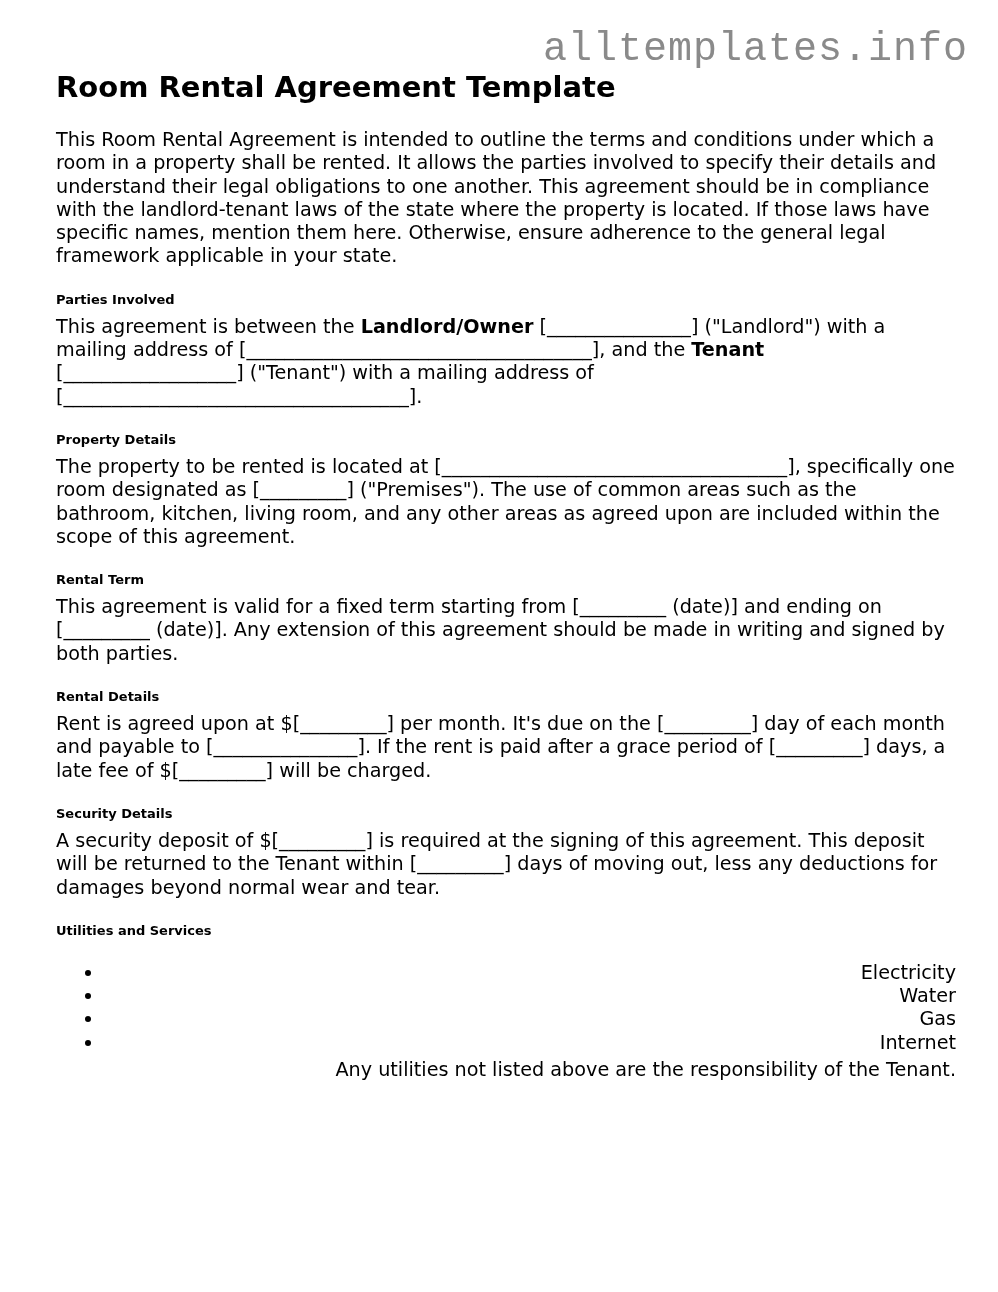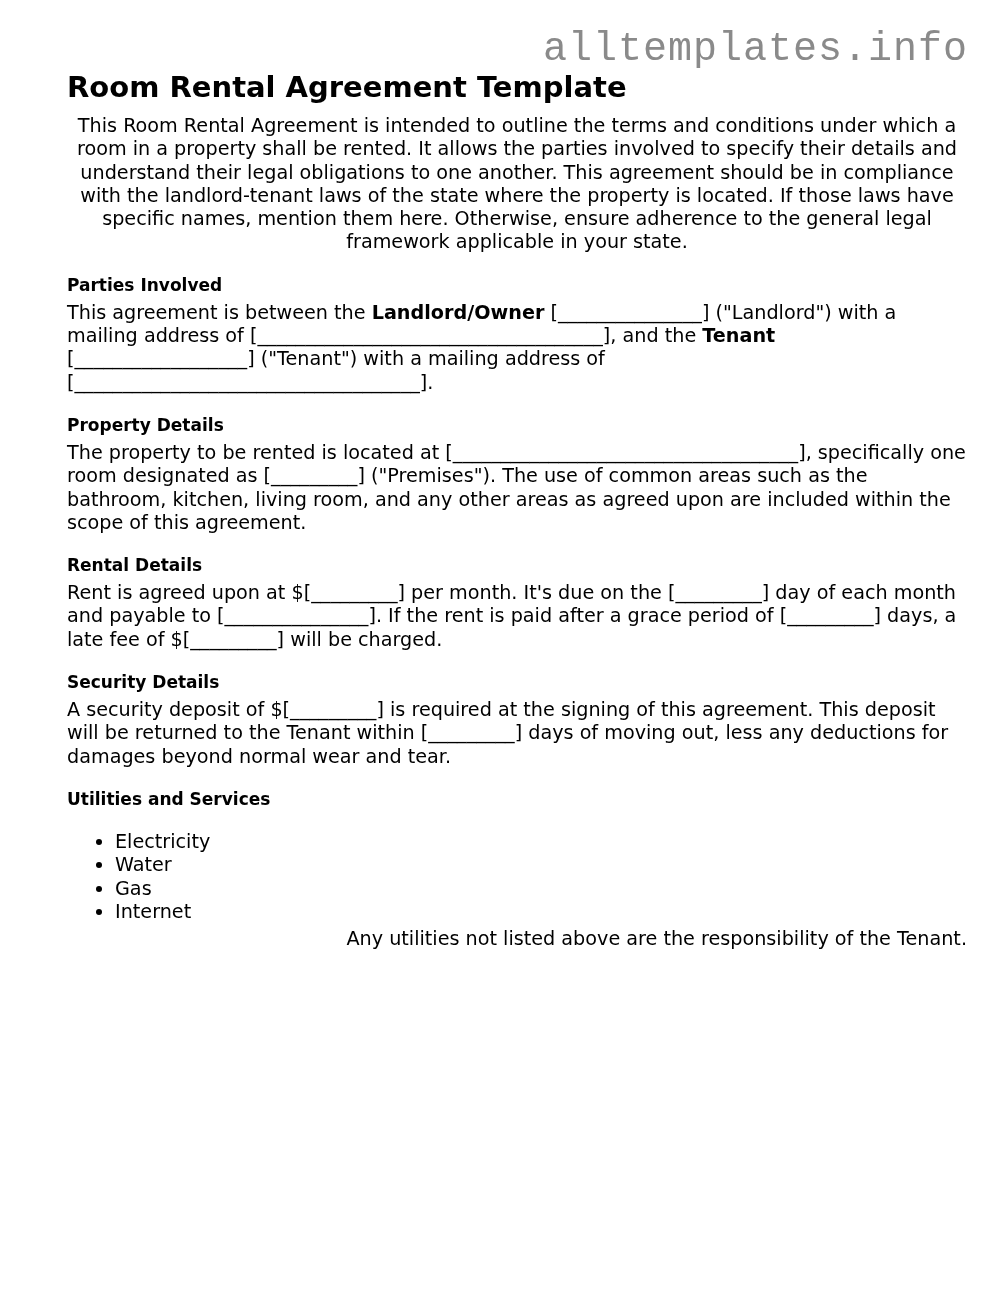--- a/index.html
+++ b/index.html
@@ -1,28 +1,28 @@
 <!DOCTYPE html>
 <html><head>
 <meta charset="utf-8">
 <style>
   html, body { margin: 0; padding: 0; background: #ffffff; }
   body { width: 998px; height: 1292px; position: relative; overflow: hidden;
          font-family: "DejaVu Sans", sans-serif; color: #000; }
   .watermark { position: absolute; top: 28px; right: 30px;
                font-family: "Liberation Mono", "DejaVu Sans Mono", monospace;
                font-size: 40px; color: #8a8a8a; letter-spacing: 1px; line-height: 44px; text-align: right; }
-  .page { position: absolute; left: 67px; top: 68px; width: 900px; }
+  .page { position: absolute; left: 56px; top: 68px; width: 900px; }
   h1 { font-size: 29px; font-weight: bold; margin: 0 0 0 0; line-height: 38px; }
   p { font-size: 19.2px; line-height: 23.3px; margin: 0; }
-  .intro { margin-top: 8px; text-align: center; }
-  h2 { font-size: 17px; font-weight: bold; margin: 0; line-height: 23px; }
+  .intro { margin-top: 22px; }
+  h2 { font-size: 13px; font-weight: bold; margin: 0; line-height: 23px; }
   .sec { margin-top: 20px; }
   .sec p { margin-top: 4px; }
-  ul { margin: 19px 0 0 0; padding-left: 48px; font-size: 19.2px; line-height: 23.3px; }
+  ul { margin: 19px 0 0 0; padding-left: 48px; font-size: 19.2px; line-height: 23.3px; text-align: right; }
   li { margin: 0; }
   .after-list { margin-top: 19px; text-align: right; }
   b { font-weight: bold; }
 </style>
 </head>
 <body>
 
 <div class="watermark">alltemplates.info</div>
 
 <div class="page">
@@ -32,20 +32,24 @@
   <div class="sec">
     <h2>Parties Involved</h2>
     <p><span>This agreement is between the </span><b>Landlord/Owner</b><span> [_______________] ("Landlord") with a mailing address of [____________________________________], and the </span><b>Tenant</b><span> [__________________] ("Tenant") with a mailing address of [____________________________________].</span></p>
   </div>
 
   <div class="sec">
     <h2>Property Details</h2>
     <p>The property to be rented is located at [____________________________________], specifically one room designated as [_________] ("Premises"). The use of common areas such as the bathroom, kitchen, living room, and any other areas as agreed upon are included within the scope of this agreement.</p>
   </div>
 
+  <div class="sec">
+    <h2>Rental Term</h2>
+    <p>This agreement is valid for a fixed term starting from [_________ (date)] and ending on [_________ (date)]. Any extension of this agreement should be made in writing and signed by both parties.</p>
+  </div>
 
   <div class="sec">
     <h2>Rental Details</h2>
     <p>Rent is agreed upon at $[_________] per month. It's due on the [_________] day of each month and payable to [_______________]. If the rent is paid after a grace period of [_________] days, a late fee of $[_________] will be charged.</p>
   </div>
 
   <div class="sec">
     <h2>Security Details</h2>
     <p>A security deposit of $[_________] is required at the signing of this agreement. This deposit will be returned to the Tenant within [_________] days of moving out, less any deductions for damages beyond normal wear and tear.</p>
   </div>

